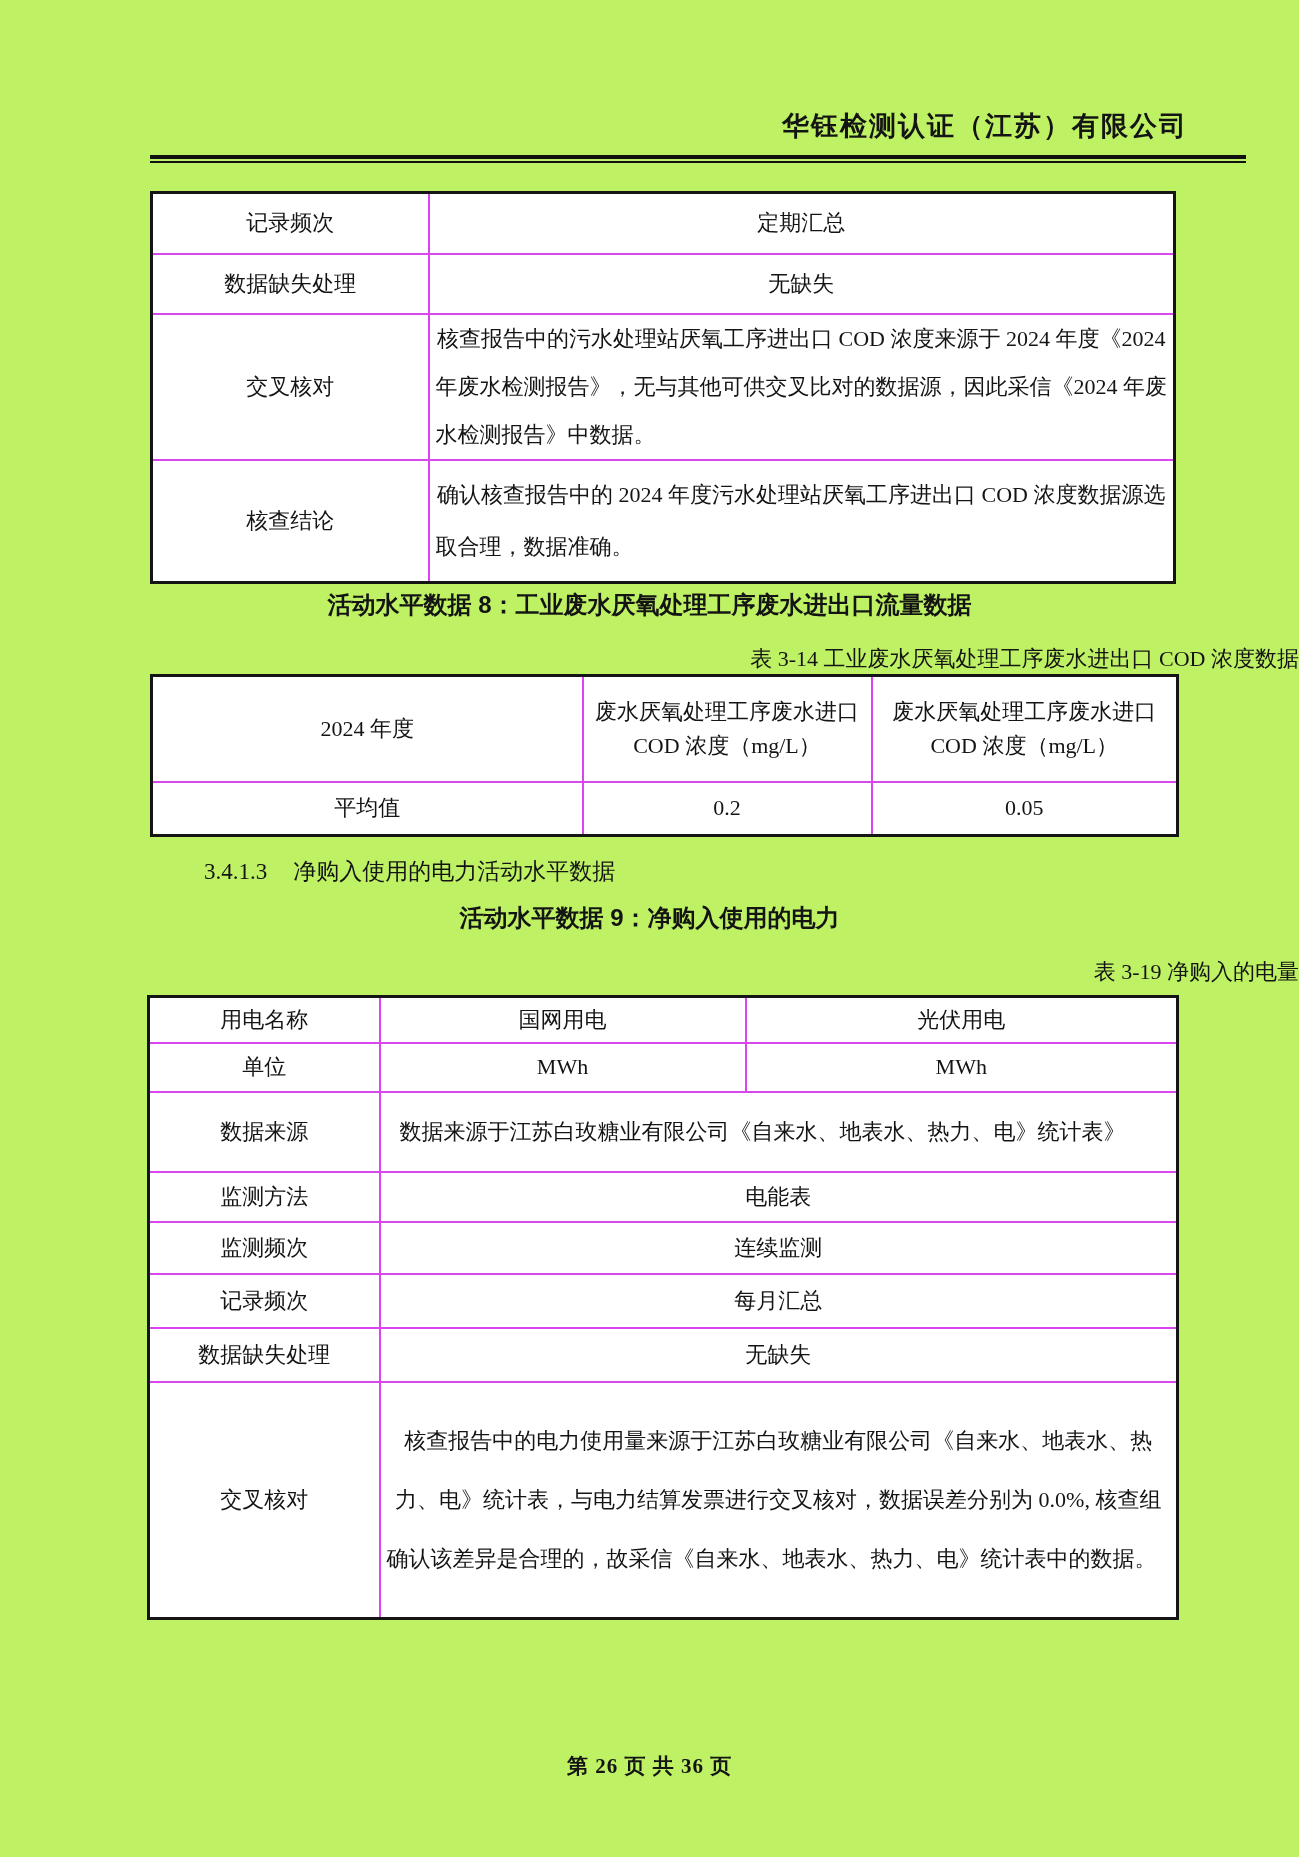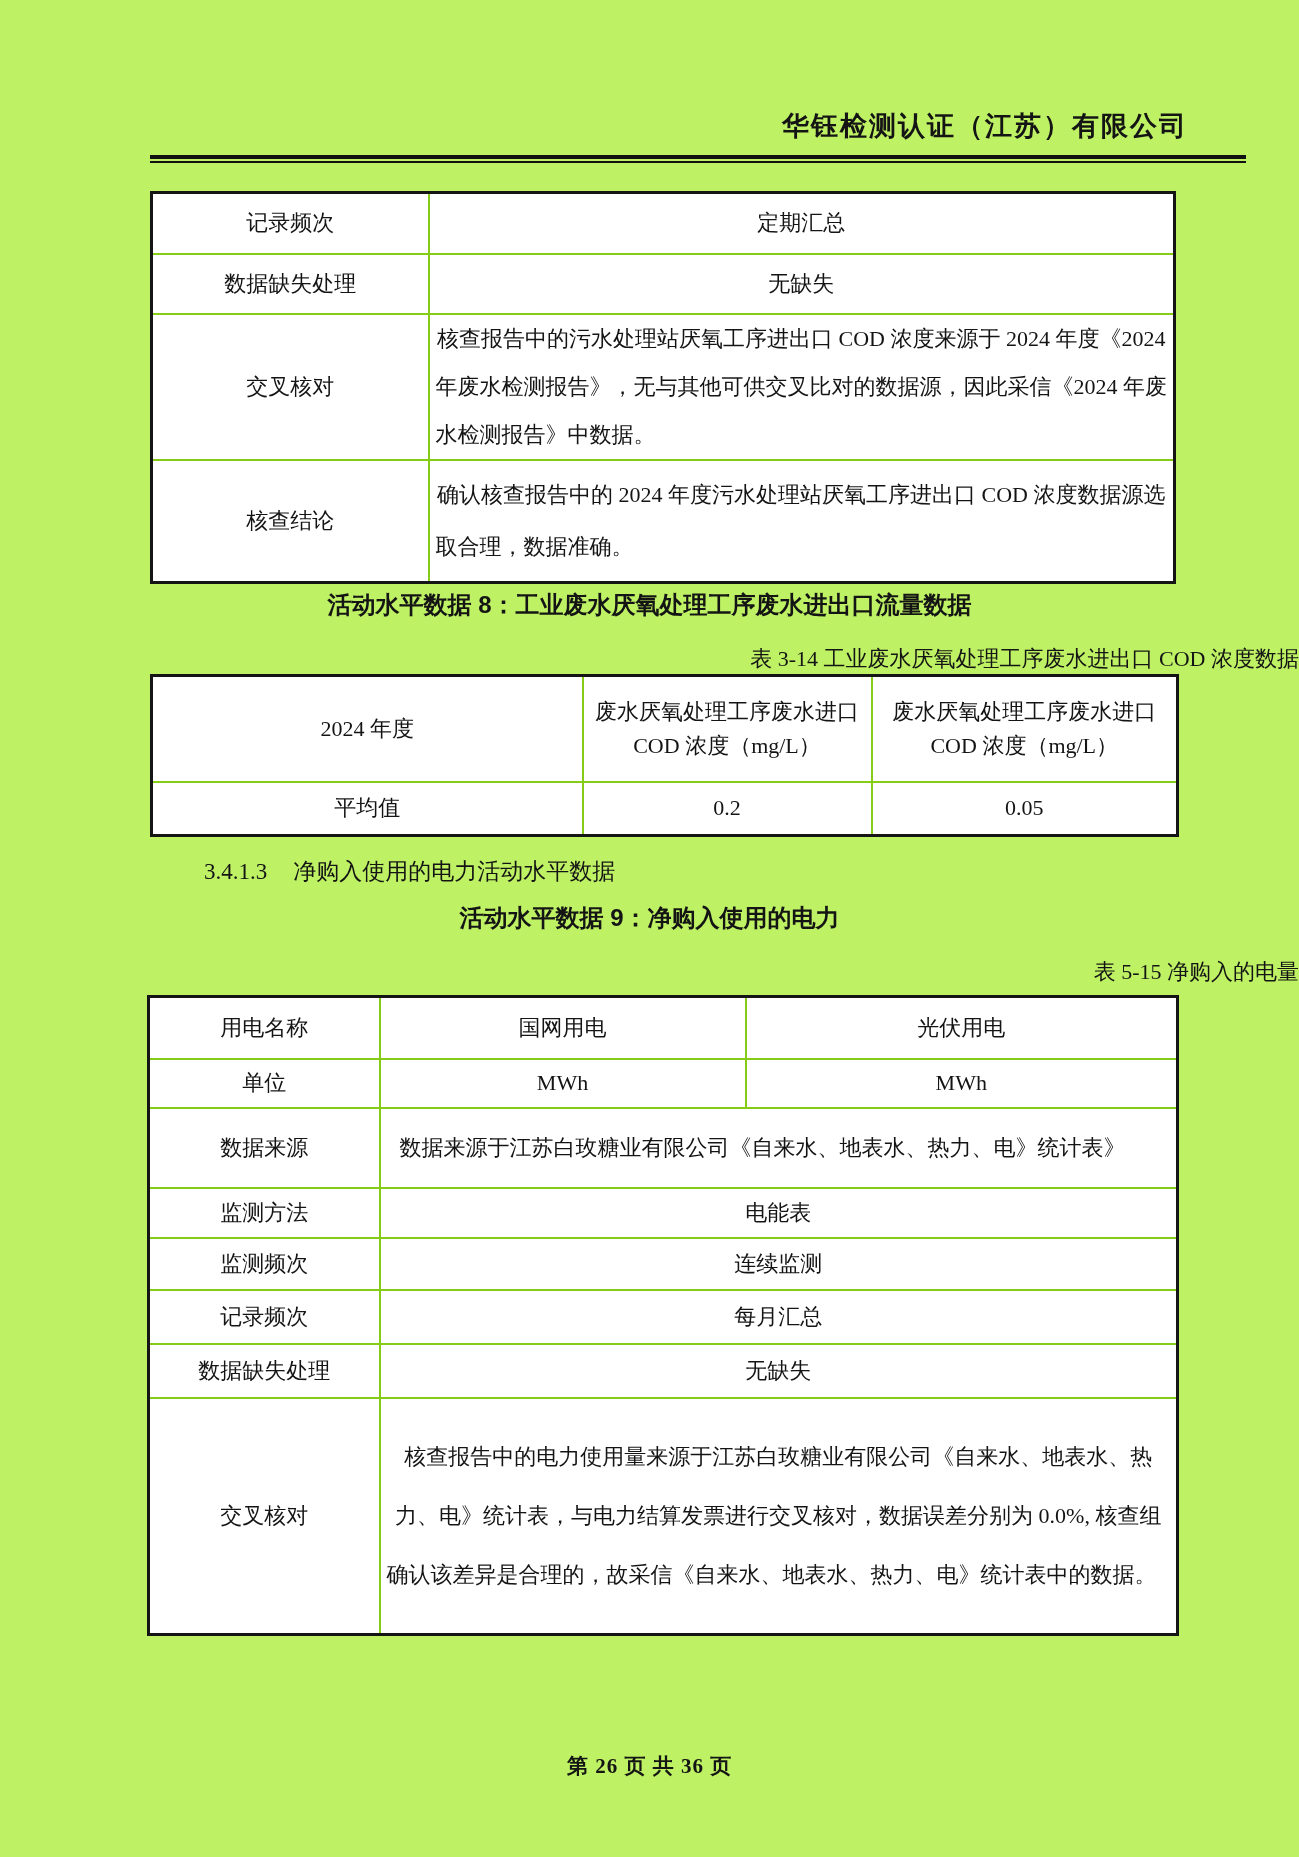--- a/index.html
+++ b/index.html
@@ -22,21 +22,21 @@
     position:absolute; top:155px; left:150px; width:1096px;
     height:8px;
     border-top:4px solid #111; border-bottom:2px solid #111;
   }
   table.t {
     position:absolute; border-collapse:collapse; table-layout:fixed;
     background:#fff;
     border:3px solid #151515;
   }
   table.t td {
-    border:2px solid #84cc16;
+    border:2px solid #d946ef;
     font-size:22px; text-align:center; vertical-align:middle;
     padding:0 6px;
     overflow:hidden;
   }
   
   .t1 { top:191px; left:150px; width:1026px; }
   .t1 .c-label { width:277px; }
   .t1 .r1 { height:61px; }
   .t1 .r2 { height:60px; }
   .t1 .r3 { height:137px; }
@@ -73,21 +73,21 @@
   .t2 .c2 { width:289px; }
   .t2 .c3 { width:306px; }
   .t2 .rh { height:106px; }
   .t2 .rh td { line-height:34px; padding:0 4px; }
   .t2 .rd { height:54px; }
   
   .t3 { top:995px; left:147px; width:1029px; }
   .t3 .c1 { width:231px; }
   .t3 .c2 { width:366px; }
   .t3 .c3 { width:432px; }
-  .t3 .rr1 { height:62px; }
+  .t3 .rr1 { height:46px; }
   .t3 .rr2 { height:57px; }
   .t3 .rr3 { height:49px; }
   .t3 .rr4 { height:80px; }
   .t3 .rr5 { height:50px; }
   .t3 .rr6 { height:52px; }
   .t3 .rr7 { height:54px; }
   .t3 .rr8 { height:54px; }
   .t3 .rr9 { height:237px; }
   .t3 .rr4 td.srccell { text-align:left; padding-left:19px; white-space:nowrap; }
   .t3 .rr9 td.longtext { line-height:59px; }
@@ -142,21 +142,21 @@
       <td>0.05</td>
     </tr>
   </tbody>
     </table>
 
   <div class="sec">
     <span class="num">3.4.1.3</span><span>净购入使用的电力活动水平数据</span>
   </div>
 
   <div class="hd hd9">活动水平数据 9：净购入使用的电力</div>
-  <div class="cap cap15">表 5-15 净购入的电量</div>
+  <div class="cap cap15">表 3-19 净购入的电量</div>
 
   <table class="t t3">
     <tbody>
         <tr class="rr1">
       <td class="c1">用电名称</td>
       <td class="c2">国网用电</td>
       <td class="c3">光伏用电</td>
     </tr>
     <tr class="rr3">
       <td>单位</td>

